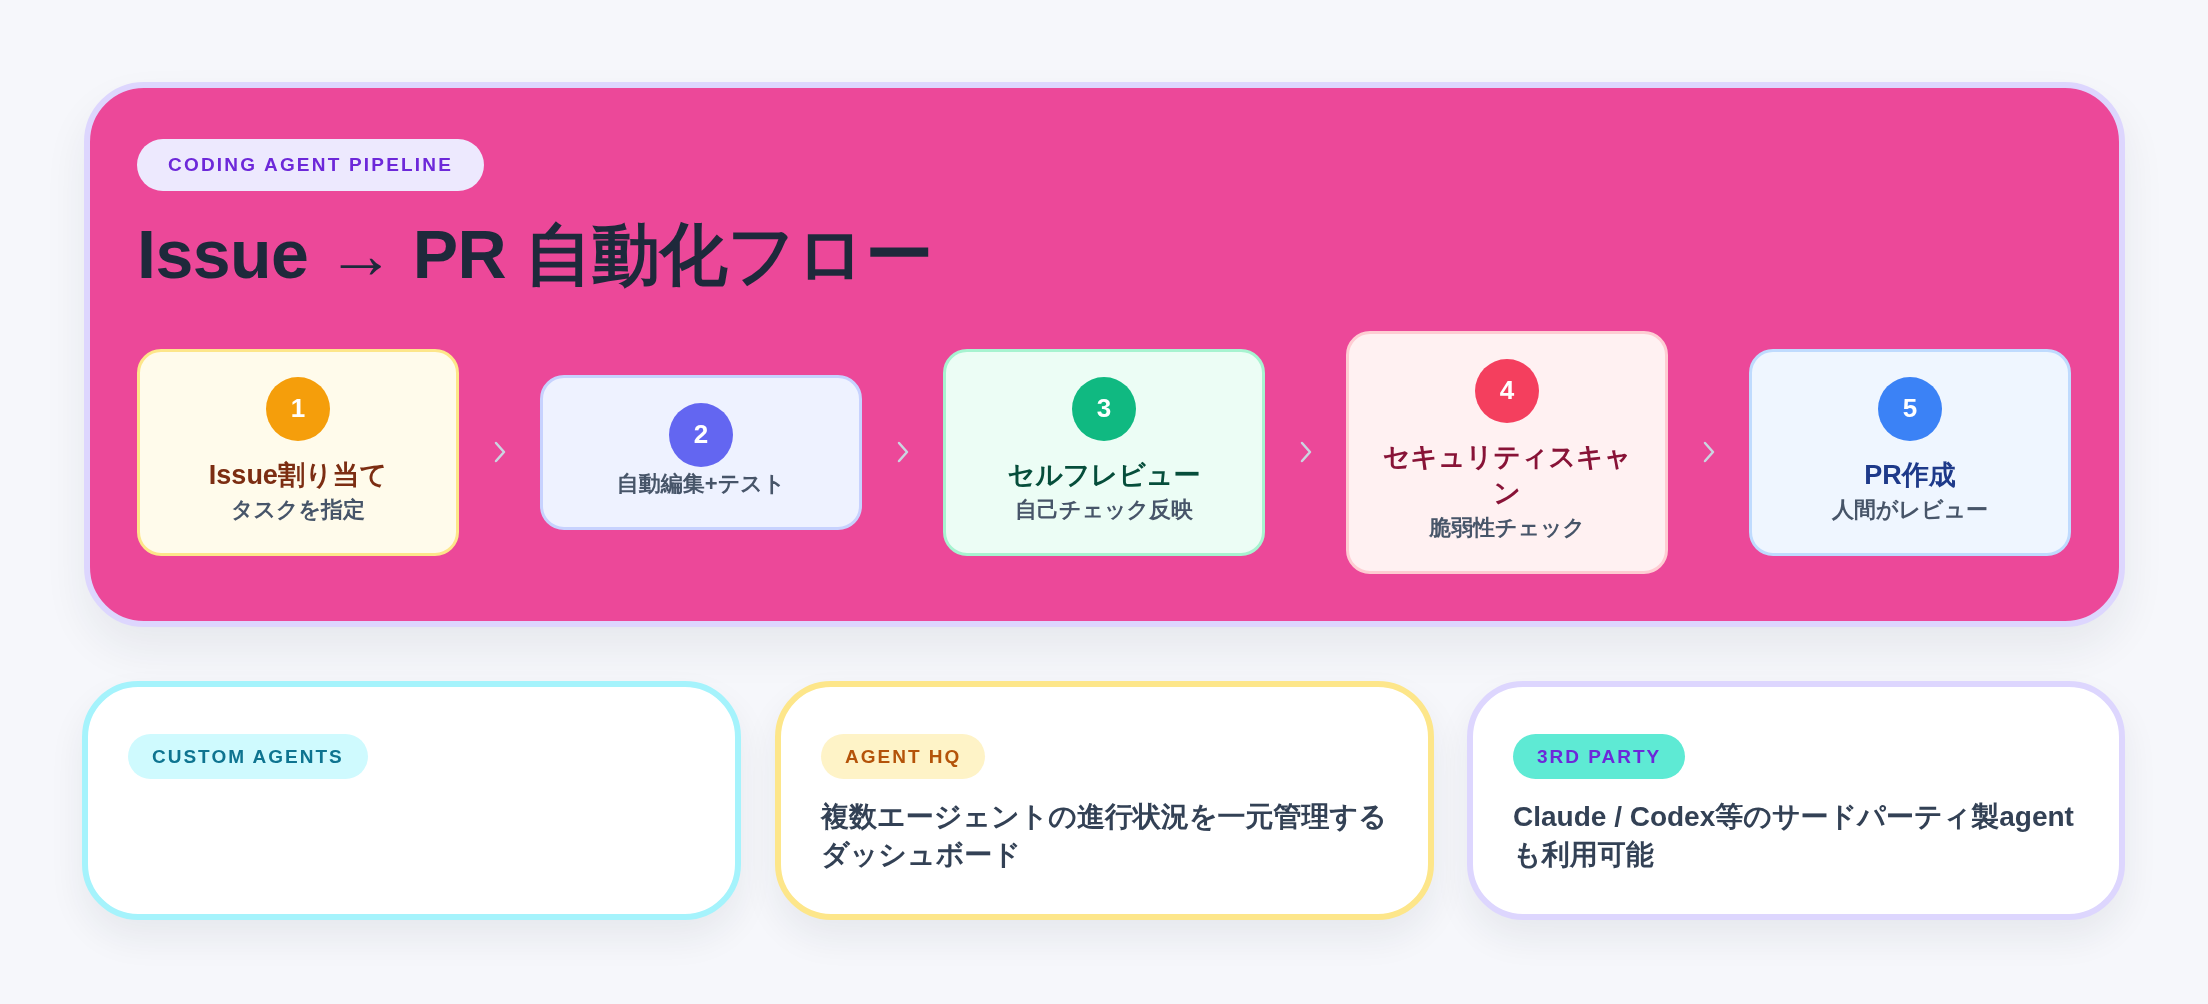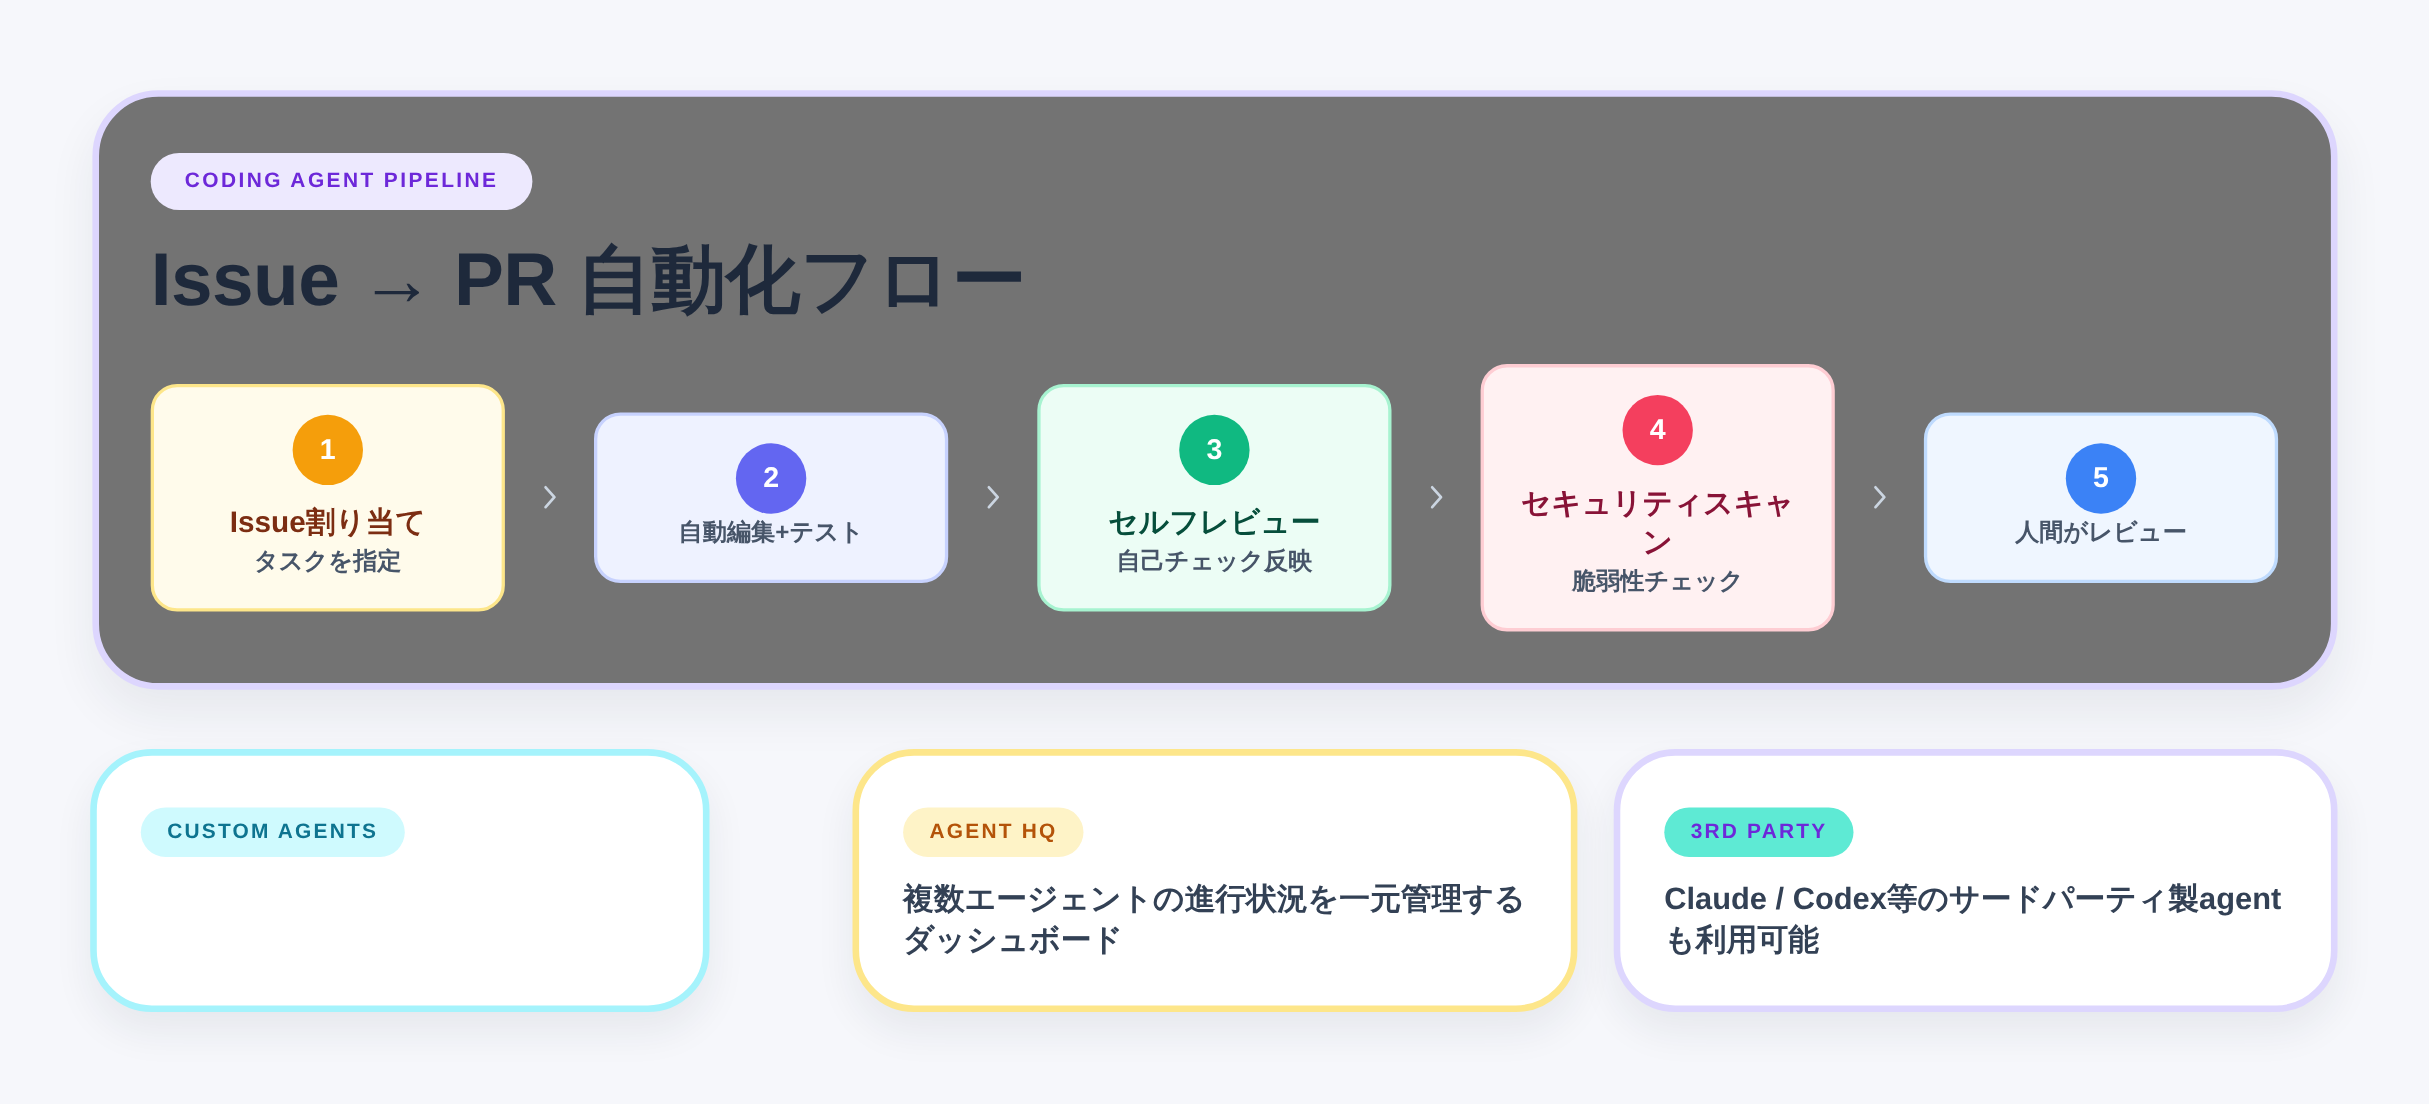--- a/index.html
+++ b/index.html
@@ -3,21 +3,21 @@
 <meta charset="utf-8">
 <style>
   * { box-sizing: border-box; margin: 0; padding: 0; }
   html, body {
     width: 2208px; height: 1004px; overflow: hidden;
     background: #f6f7fb;
     font-family: "Liberation Sans", "DejaVu Sans", sans-serif;
   }
   .main-card {
     position: absolute; left: 84px; top: 82px; width: 2041px; height: 545px;
-    background: #737373; border: 6px solid #ddd6fe; border-radius: 60px;
+    background: #ec4899; border: 6px solid #ddd6fe; border-radius: 60px;
     box-shadow: 0 22px 44px rgba(30, 41, 59, 0.07);
   }
   .pill {
     display: inline-flex; align-items: center; border-radius: 999px;
     font-weight: 700; text-transform: uppercase; white-space: nowrap;
   }
   .main-badge {
     position: absolute; left: 47px; top: 51px; height: 52px;
     padding: 0 31px; background: #ede9fe; color: #6d28d9;
     font-size: 19px; letter-spacing: 2.2px;
@@ -59,21 +59,21 @@
   .s4 { background: #fff1f2; border-color: #fecdd3; }
   .s4 .step-circle { background: #f43f5e; } .s4 .step-title { color: #881337; }
   .s5 { background: #eff6ff; border-color: #bfdbfe; }
   .s5 .step-circle { background: #3b82f6; } .s5 .step-title { color: #1e3a8a; }
 
   .feature {
     position: absolute; top: 681px; height: 239px; background: #ffffff;
     border: 6px solid; border-radius: 56px; padding: 47px 40px 0 40px;
     box-shadow: 0 18px 36px rgba(30, 41, 59, 0.07);
   }
-  .f1 { left: 82px; width: 563px; border-color: #a5f3fc; }
+  .f1 { left: 82px; width: 659px; border-color: #a5f3fc; }
   .f2 { left: 775px; width: 659px; border-color: #fde68a; }
   .f3 { left: 1467px; width: 658px; border-color: #ddd6fe; }
   .feature-badge { height: 45px; padding: 0 24px; font-size: 19px; letter-spacing: 2px; }
   .f1 .feature-badge { background: #cffafe; color: #0e7490; }
   .f2 .feature-badge { background: #fef3c7; color: #b45309; }
   .f3 .feature-badge { background: #5eead4; color: #6d28d9; }
   .feature-body { margin-top: 19px; }
   .feature-line {
     display: block; font-size: 28px; line-height: 38px; font-weight: 700; color: #334155;
     white-space: nowrap;
@@ -121,20 +121,21 @@
       <div class="step-title">セキュリティスキャン</div>
       <div class="step-sub">脆弱性チェック</div>
     </div>
     <div class="sep">
       <svg width="14" height="24" viewBox="0 0 14 24">
           <polyline points="3,3 11,12 3,21" fill="none" stroke="#cbd5e1" stroke-width="2.5" stroke-linecap="round" stroke-linejoin="round"></polyline>
         </svg>
     </div>
     <div class="step s5">
       <div class="step-circle">5</div>
+      <div class="step-title">PR作成</div>
       <div class="step-sub">人間がレビュー</div>
     </div>
   </div>
 </div>
 
 <div class="feature f1">
   <div class="pill feature-badge">CUSTOM AGENTS</div>
 </div>
 
 <div class="feature f2">

